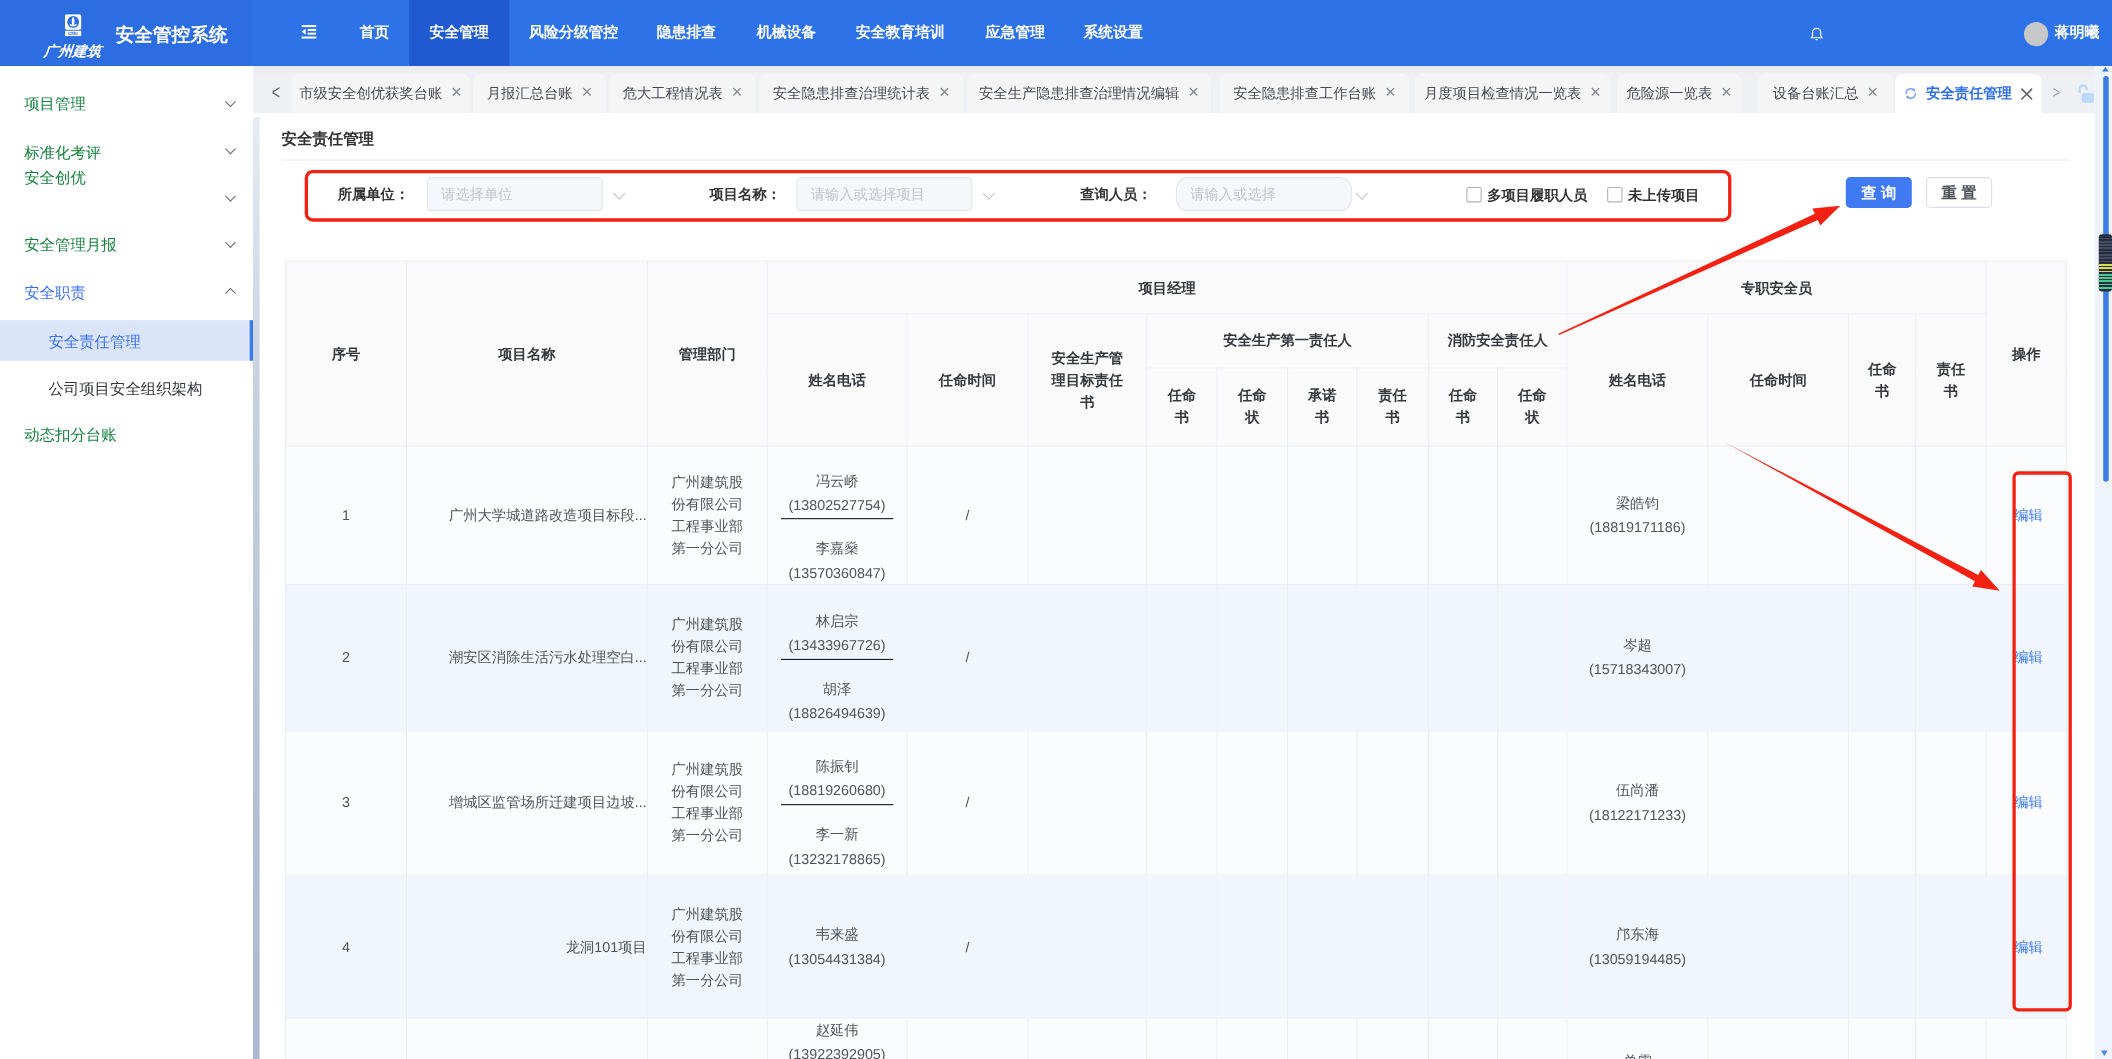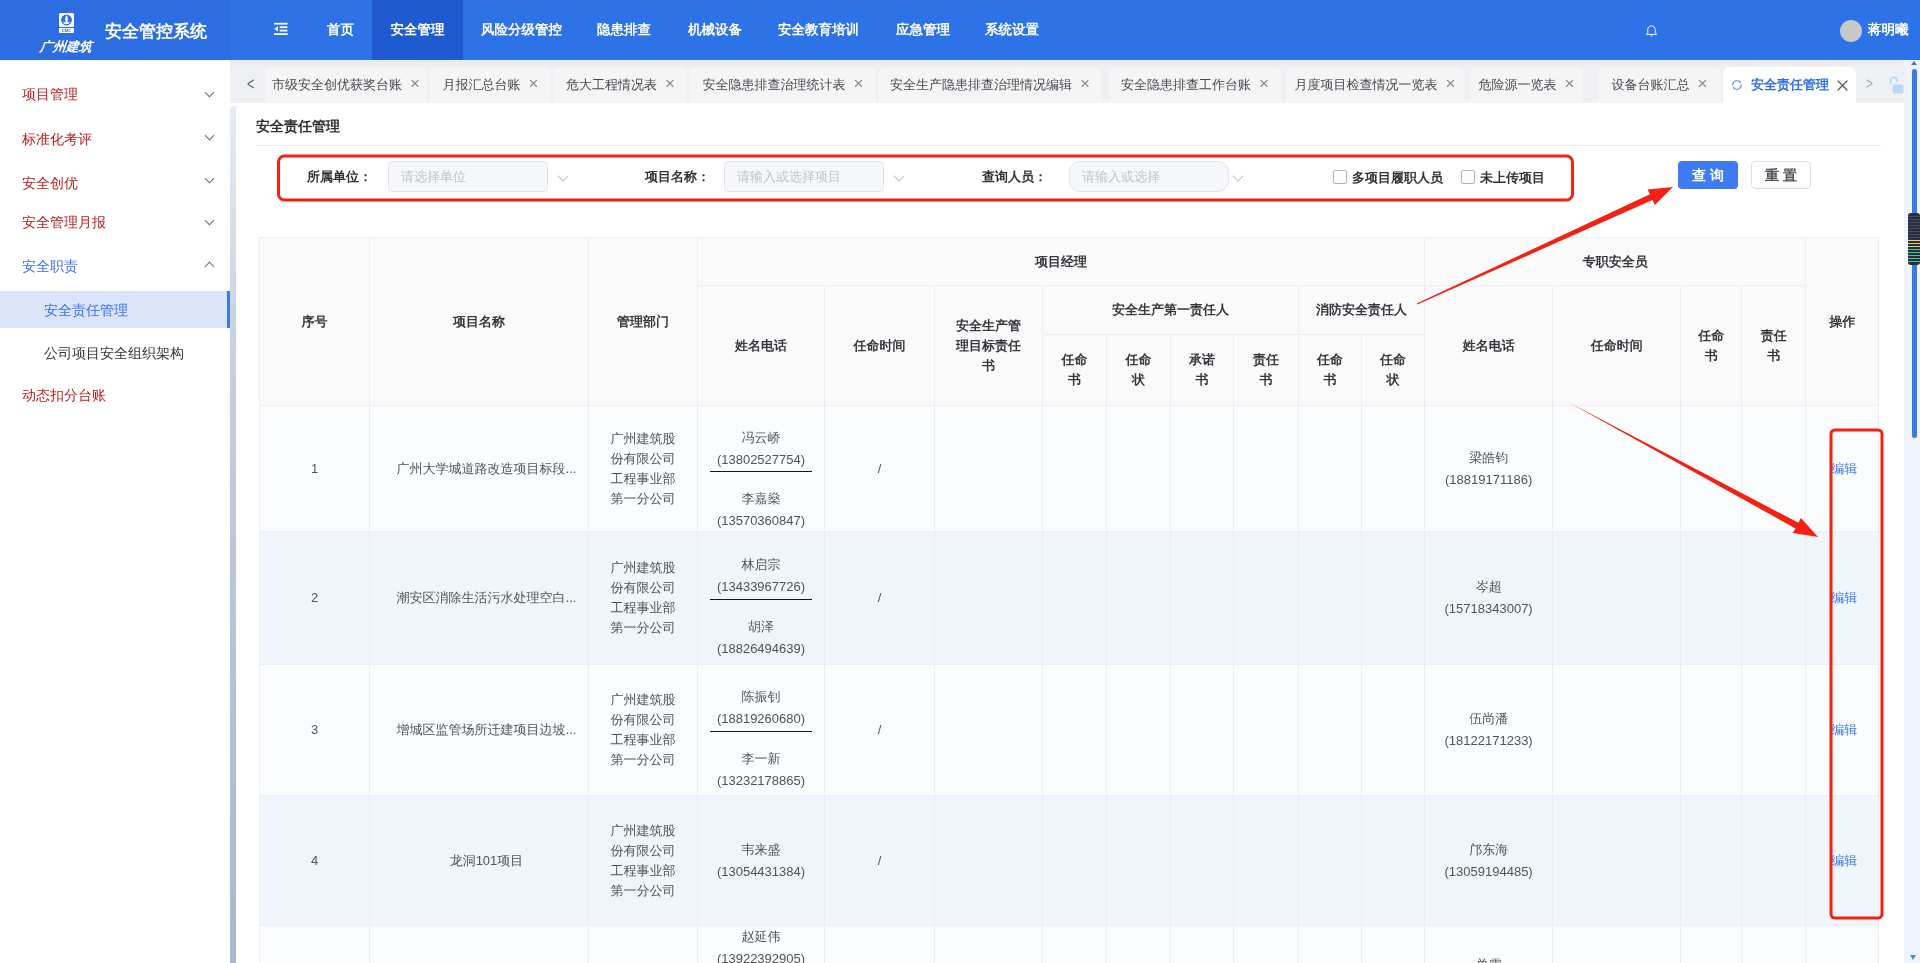--- a/index.html
+++ b/index.html
@@ -11,21 +11,21 @@
 
   
   #header { position:absolute; left:0; top:0; width:1920px; height:60px; background:#2e72e8; }
   #logoarea { position:absolute; left:0; top:0; width:230px; height:60px; background:#2c6de2; }
   .navitem { position:absolute; top:0; height:52px; line-height:60px; color:#fff; font-size:13.5px; font-weight:700; }
   #nav-active { position:absolute; left:372px; top:0; width:91px; height:60px; background:#1f5ad0; text-align:center; }
   #htitle { position:absolute; left:105px; top:20px; color:#fff; font-size:17px; font-weight:700; letter-spacing:0px; }
 
   
   #sidebar { position:absolute; left:0; top:60px; width:230px; height:903px; background:#fff; }
-  .m1 { position:absolute; left:22px; font-size:14px; color:#b91c1c; font-weight:400; }
+  .m1 { position:absolute; left:22px; font-size:14px; color:#15803d; font-weight:400; }
   .m2 { position:absolute; left:44px; font-size:14px; color:#32343a; }
   .mchev { position:absolute; left:206px; width:7px; height:7px; border-right:1.5px solid #686d75; border-bottom:1.5px solid #686d75; }
   .chdown { transform:rotate(45deg); }
   .chup { transform:rotate(-135deg); }
   #mactive { position:absolute; left:0; top:231px; width:228px; height:37px; background:#dbe5fa; }
   #mactivebar { position:absolute; left:227px; top:231px; width:3px; height:37px; background:#3b78e8; }
   #sidestrip { position:absolute; left:230px; top:106px; width:8px; height:857px; border-radius:4px 4px 0 0;
       background:linear-gradient(180deg,#e7ebf3 0%,#c6cfdf 30%,#b3c0d5 70%,#a9b8d2 100%); }
 
   
@@ -51,21 +51,21 @@
   #btnreset { position:absolute; left:1751px; top:161px; width:60px; height:28px; background:#fff; border:1px solid #dcdfe6; border-radius:4px;
       color:#4e5358; font-size:14px; font-weight:700; text-align:center; line-height:26px; }
 
   
   #tblwrap { position:absolute; left:259px; top:237px; width:1620px; }
   table { border-collapse:collapse; table-layout:fixed; width:1619px; }
   th, td { border:1px solid #ebeef5; padding:0; text-align:center; font-size:13px; color:#4f5459; overflow:hidden; }
   th { background:#fafafa; color:#35383d; font-weight:700; line-height:20px; }
   td { background:#fbfcfe; line-height:22px; }
   tr.even td { background:#f1f6fc; }
-  .pname { text-align:center; padding-left:15px; white-space:nowrap; }
+  .pname { text-align:right; padding-left:15px; white-space:nowrap; }
   .dual { display:flex; flex-direction:column; }
   .dual > div { flex:1; display:flex; flex-direction:column; align-items:center; justify-content:center; }
   .dual > div:first-child { border-bottom:1px solid #0f172a; margin:16px 12px; padding-top:5px; }
   .dual > div:last-child { padding-bottom:3px; }
   .link { color:#3e7bf2; position:relative; left:2px; font-size:13px; }
 
   
   #anno { position:absolute; left:0; top:0; z-index:60; pointer-events:none; }
 
   
@@ -112,21 +112,21 @@
     <div class="navitem" style="left:1868px;">蒋明曦</div>
   </div>
 
   <div id="sidebar">
     <div id="mactive"></div>
     <div id="mactivebar"></div>
     <div class="m1" style="top:26px;">项目管理</div>
       <div class="mchev chdown" style="top:29px;"></div>
     <div class="m1" style="top:71px;">标准化考评</div>
       <div class="mchev chdown" style="top:72px;"></div>
-    <div class="m1" style="top:115px;font-family:Liberation Serif, serif;">安全创优</div>
+    <div class="m1" style="top:93px;font-family:Liberation Serif, serif;">安全创优</div>
       <div class="mchev chdown" style="top:115px;"></div>
     <div class="m1" style="top:154px;font-family:Liberation Mono, monospace;">安全管理月报</div>
       <div class="mchev chdown" style="top:157px;"></div>
     <div class="m1" style="top:198px;color:#3a6ff2;">安全职责</div>
       <div class="mchev chup" style="top:203px;"></div>
     <div class="m2" style="top:242px;color:#3a6ff2;">安全责任管理</div>
     <div class="m2" style="top:285px;">公司项目安全组织架构</div>
     <div class="m1" style="top:327px;">动态扣分台账</div>
   </div>
   <div id="sidestrip"></div>

